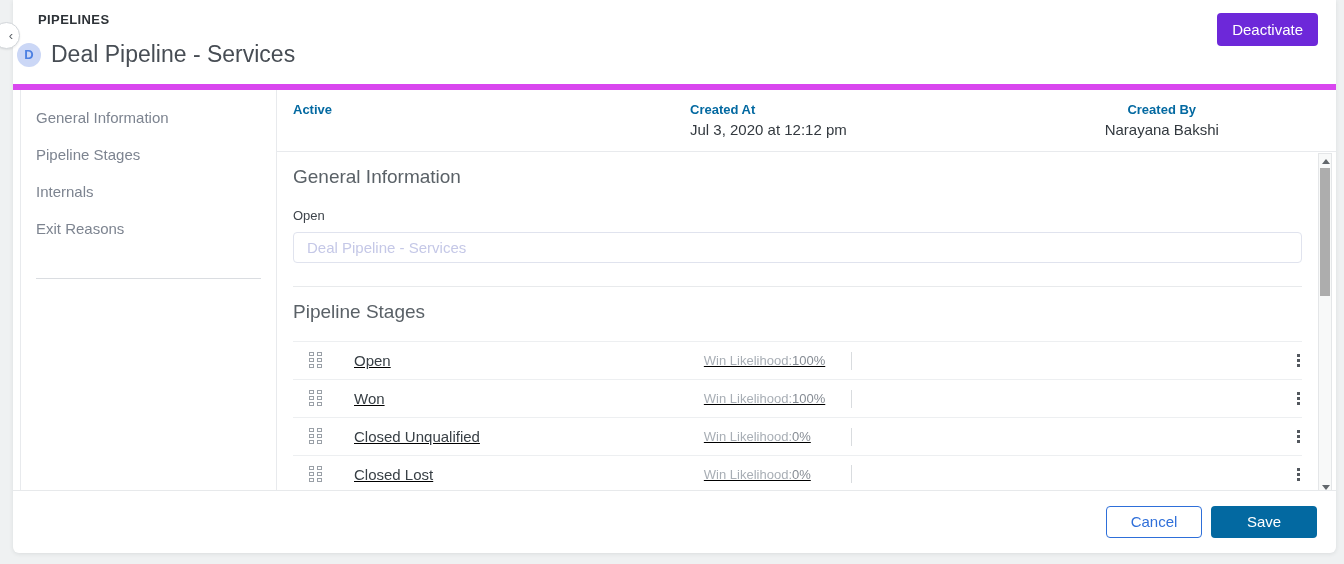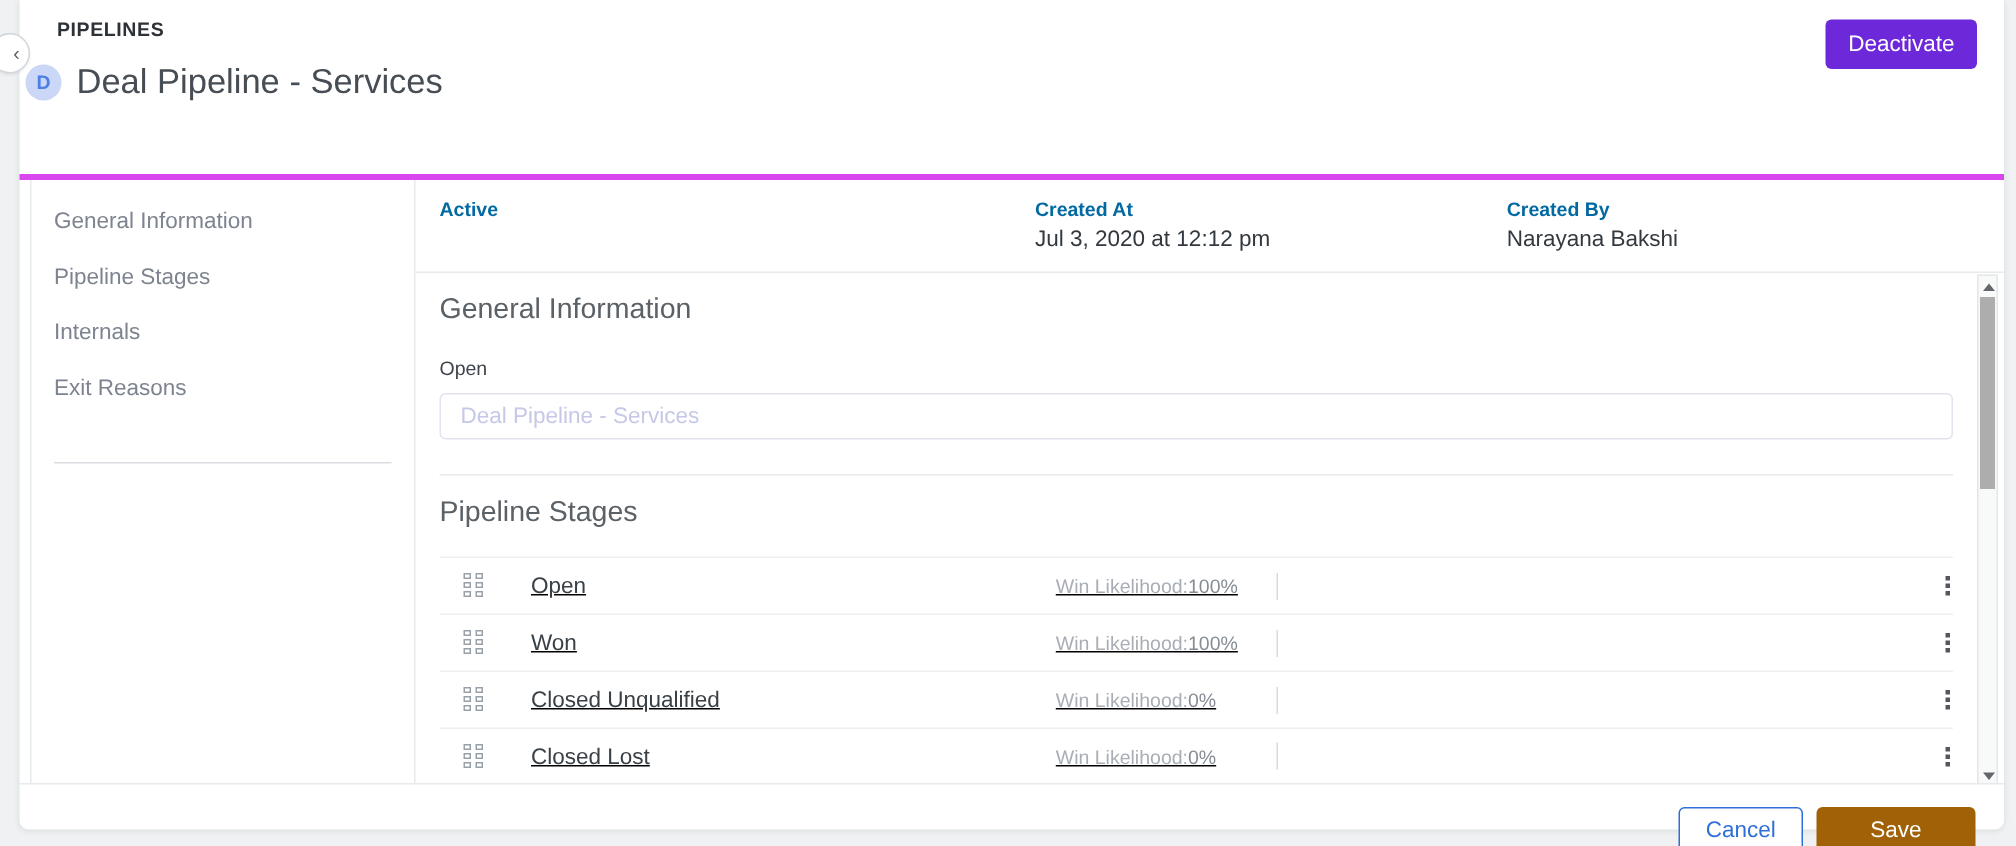--- a/index.html
+++ b/index.html
@@ -36,34 +36,34 @@
     display:flex; align-items:center; justify-content:center;
     color:#5a6066; font-size:13px; line-height:1; cursor:pointer;
   }
   .collapse-btn span { margin-left:9px; }
   .danger-btn {
     position:absolute; right:18px; top:13px; height:33px; padding:0 15px;
     background:#6d28d9; border:none; border-radius:4px;
     color:#fff; font-size:15px; font-family:inherit; cursor:pointer;
   }
   
-  .body { display:flex; height:406px; border-top:4px solid #d946ef;margin-top:32px; }
+  .body { display:flex; height:406px; border-top:6px solid #d946ef; }
   .sidebar {
     margin-left:7px; width:257px; flex:0 0 257px;
     border-left:1px solid #e8eaed; border-right:1px solid #e8eaed;
     padding:19px 0 0 15px;
   }
   .side-item { height:37px; font-size:15px; color:#7d8490; cursor:pointer; }
   .side-divider { border-top:1px solid #dadde1; margin:21px 15px 0 0; }
   .main { flex:1; position:relative; overflow:hidden; }
   
   .meta-bar { display:flex; height:62px; border-bottom:1px solid #e8eaed; padding-top:12px; }
   .meta-col1 { width:413px; padding-left:16px; }
   .meta-col2 { flex:1; }
-  .meta-col3 { text-align:left; padding-right:17px; flex:1; }
+  .meta-col3 { text-align:center; padding-right:17px; flex:1; }
   .meta-label { font-size:13px; color:#0369a1;font-weight:bold; }
   .meta-value { font-size:15px; color:#33393f; margin-top:4px; }
   
   .scroll-area { position:relative; height:343px; overflow:hidden; padding:0 34px 0 16px; }
   .section-title { font-size:19px; color:#5a6167; }
   .gi-title { margin-top:14px; }
   .field-label { margin-top:20px; font-size:13px; color:#3e444b; }
   .text-input {
     margin-top:9px; width:100%; height:31px;
     border:1px solid #e0e3ee; border-radius:4px;
@@ -104,22 +104,22 @@
   .sb-up { top:5px; border-bottom:5px solid #62676c; }
   .sb-down { bottom:5px; border-top:5px solid #62676c; }
   .sb-thumb { position:absolute; left:1px; top:14px; width:10px; height:128px; background:#adadad; }
   
   .footer {
     height:62px; border-top:1px solid #e7e9eb;
     display:flex; align-items:center; justify-content:flex-end;
     padding-right:19px; gap:9px;
   }
   .btn { height:32px; border-radius:4px; font-size:15px; font-family:inherit; cursor:pointer; }
-  .cancel-btn { width:83px; background:#fff; border:1px solid #2e6fd9; color:#2f6fd9; }
-  .save-btn { width:106px; background:#a16207; border:none; color:#fff; }
+  .cancel-btn { width:96px; background:#fff; border:1px solid #2e6fd9; color:#2f6fd9; }
+  .save-btn { width:106px; background:#0369a1; border:none; color:#fff; }
 </style>
 </head>
 <body>
 
 <div class="card">
 
   <div class="hdr">
     <div class="collapse-btn">
       <span>‹</span>
     </div>

